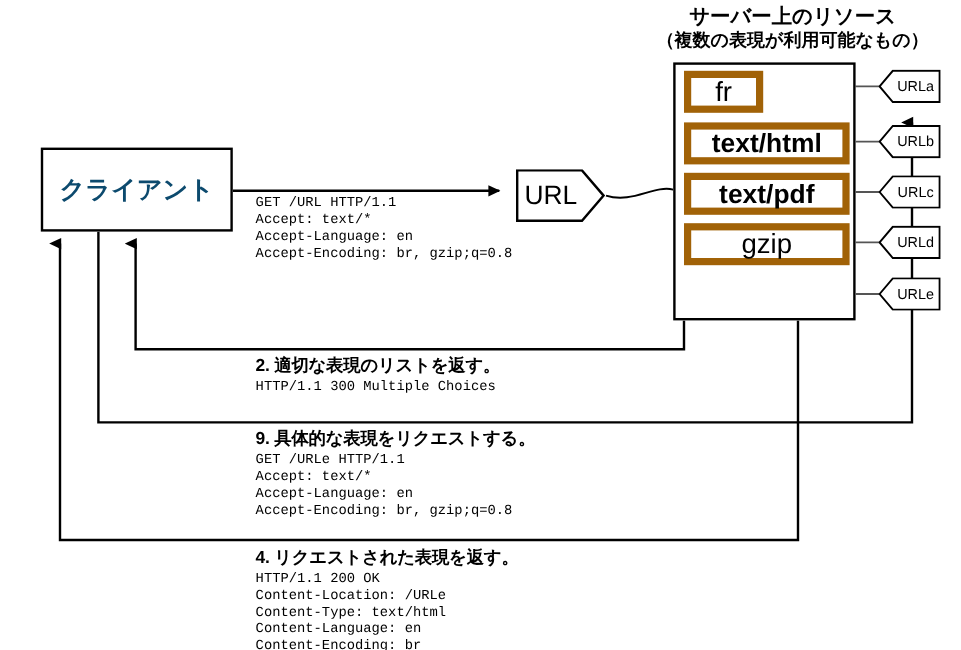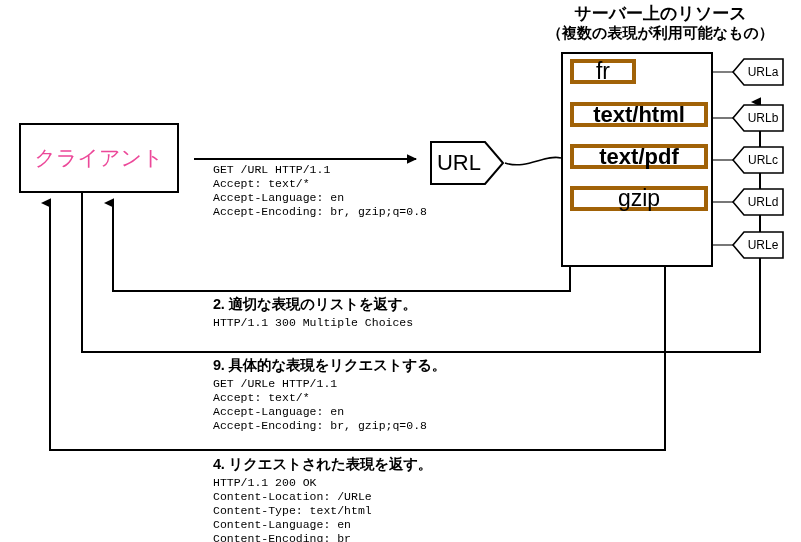--- a/index.html
+++ b/index.html
@@ -43,33 +43,33 @@
     width: 281px;
     text-align: center;
     font-size: 15px;
     font-weight: bold;
     color: #000;
   }
 
   
   .client-box {
     position: absolute;
-    left: 19px;
+    left: 34px;
     top: 123px;
     width: 160px;
     height: 70px;
     border: 2px solid #000;
     box-sizing: border-box;
     background: #fff;
     display: flex;
     align-items: center;
     justify-content: center;
     font-size: 21px;
-    font-weight: normal;
-    color: #ec4899;
+    font-weight: bold;
+    color: #0c4a6e;
   }
 
   
   .url-tag {
     position: absolute;
     left: 430px;
     top: 141px;
     width: 75px;
     height: 44px;
   }
@@ -98,24 +98,24 @@
     background: #fff;
   }
   .res-row {
     position: absolute;
     left: 7px;
     width: 138px;
     display: flex;
     gap: 6px;
   }
   .res-box {
-    border: 4px solid #a16207;
+    border: 6px solid #a16207;
     box-sizing: border-box;
     background: #fff;
-    height: 25px;
+    height: 35px;
     display: flex;
     align-items: center;
     justify-content: center;
     color: #000;
     font-size: 23px;
     line-height: 1;
   }
   .res-box.full { width: 138px; }
   .res-box.half { width: 66px; }
   .res-box.small-text { font-size: 22px; font-weight: bold; }

